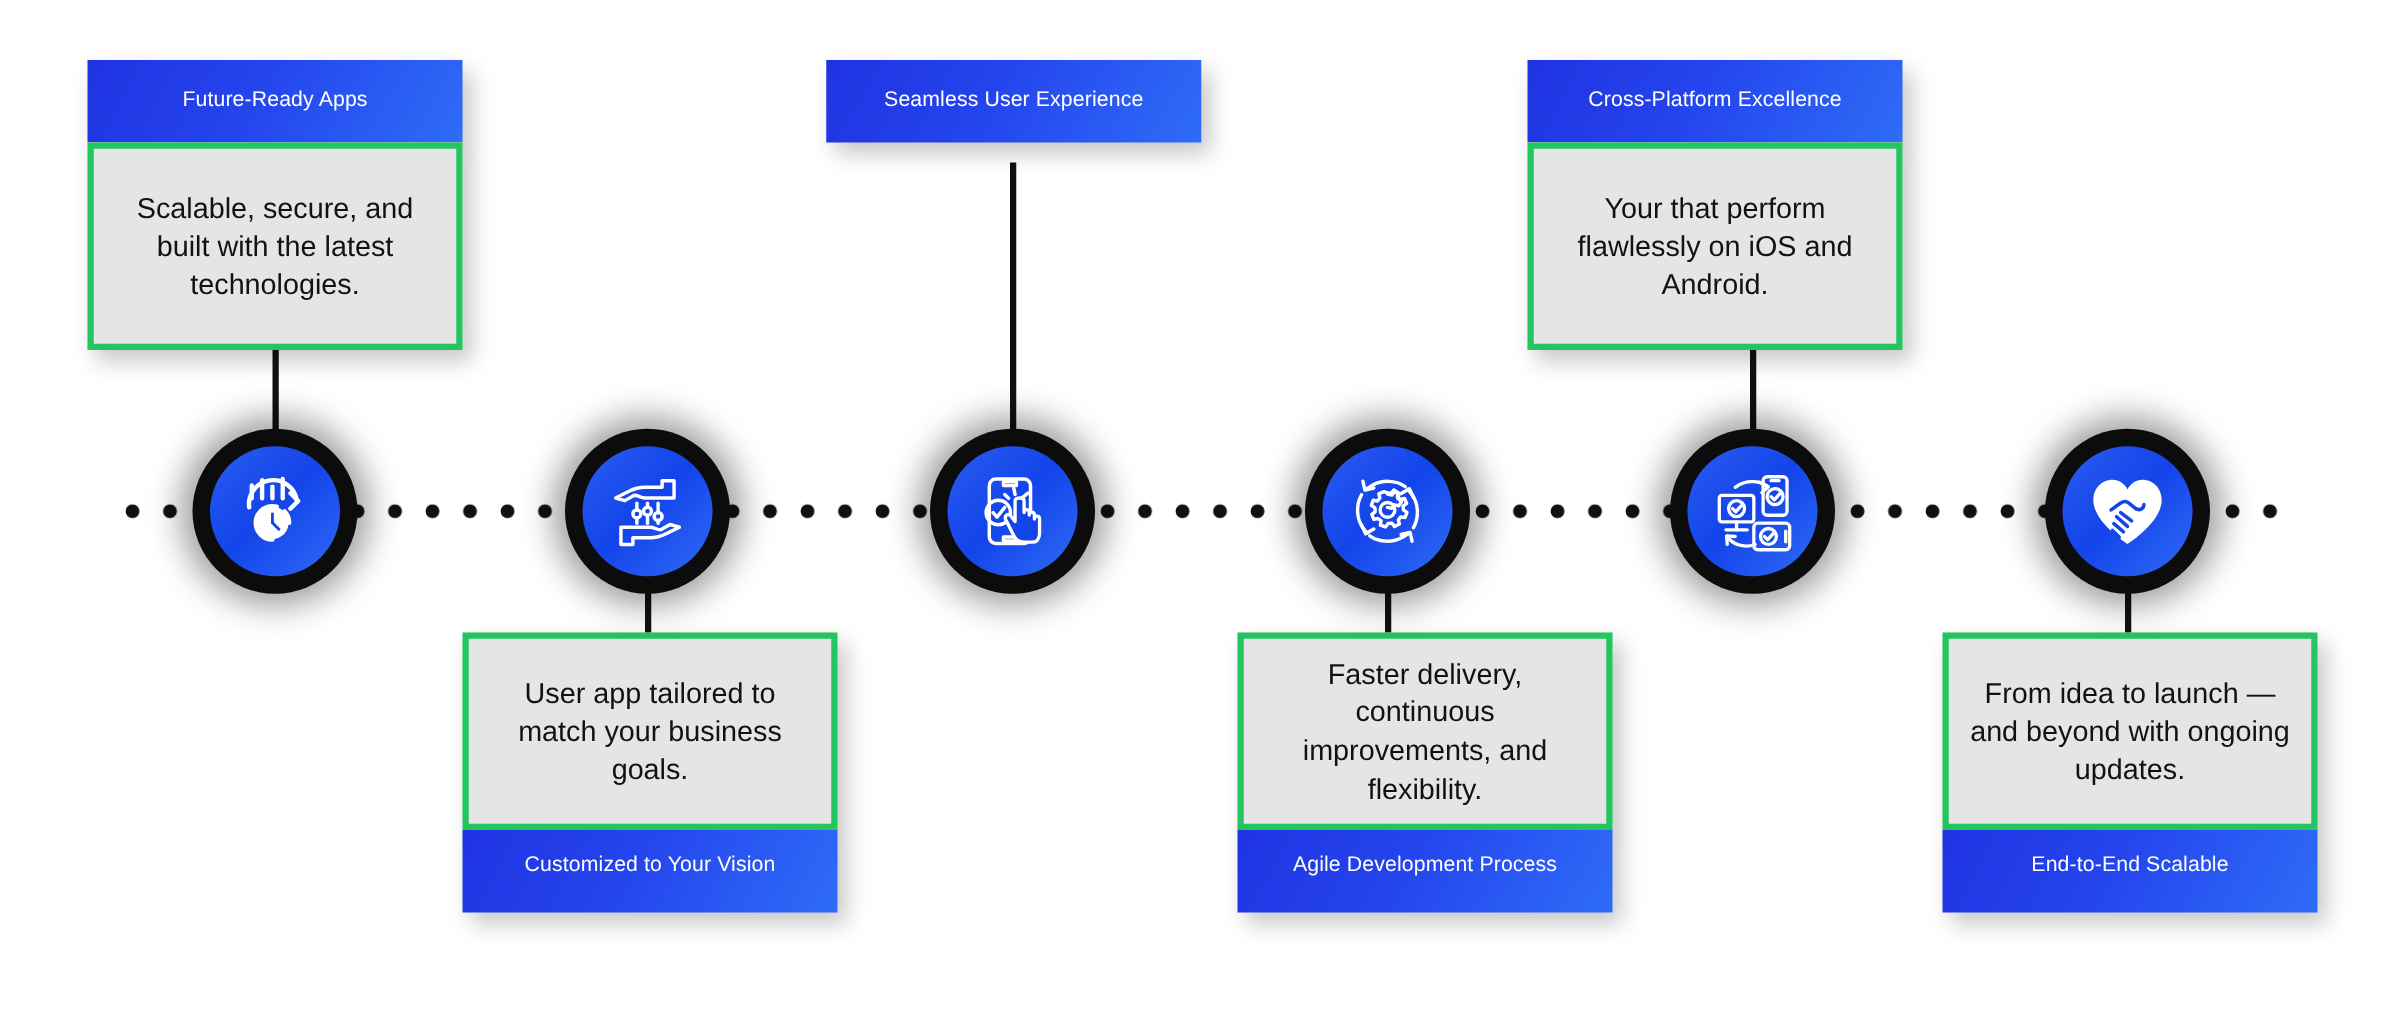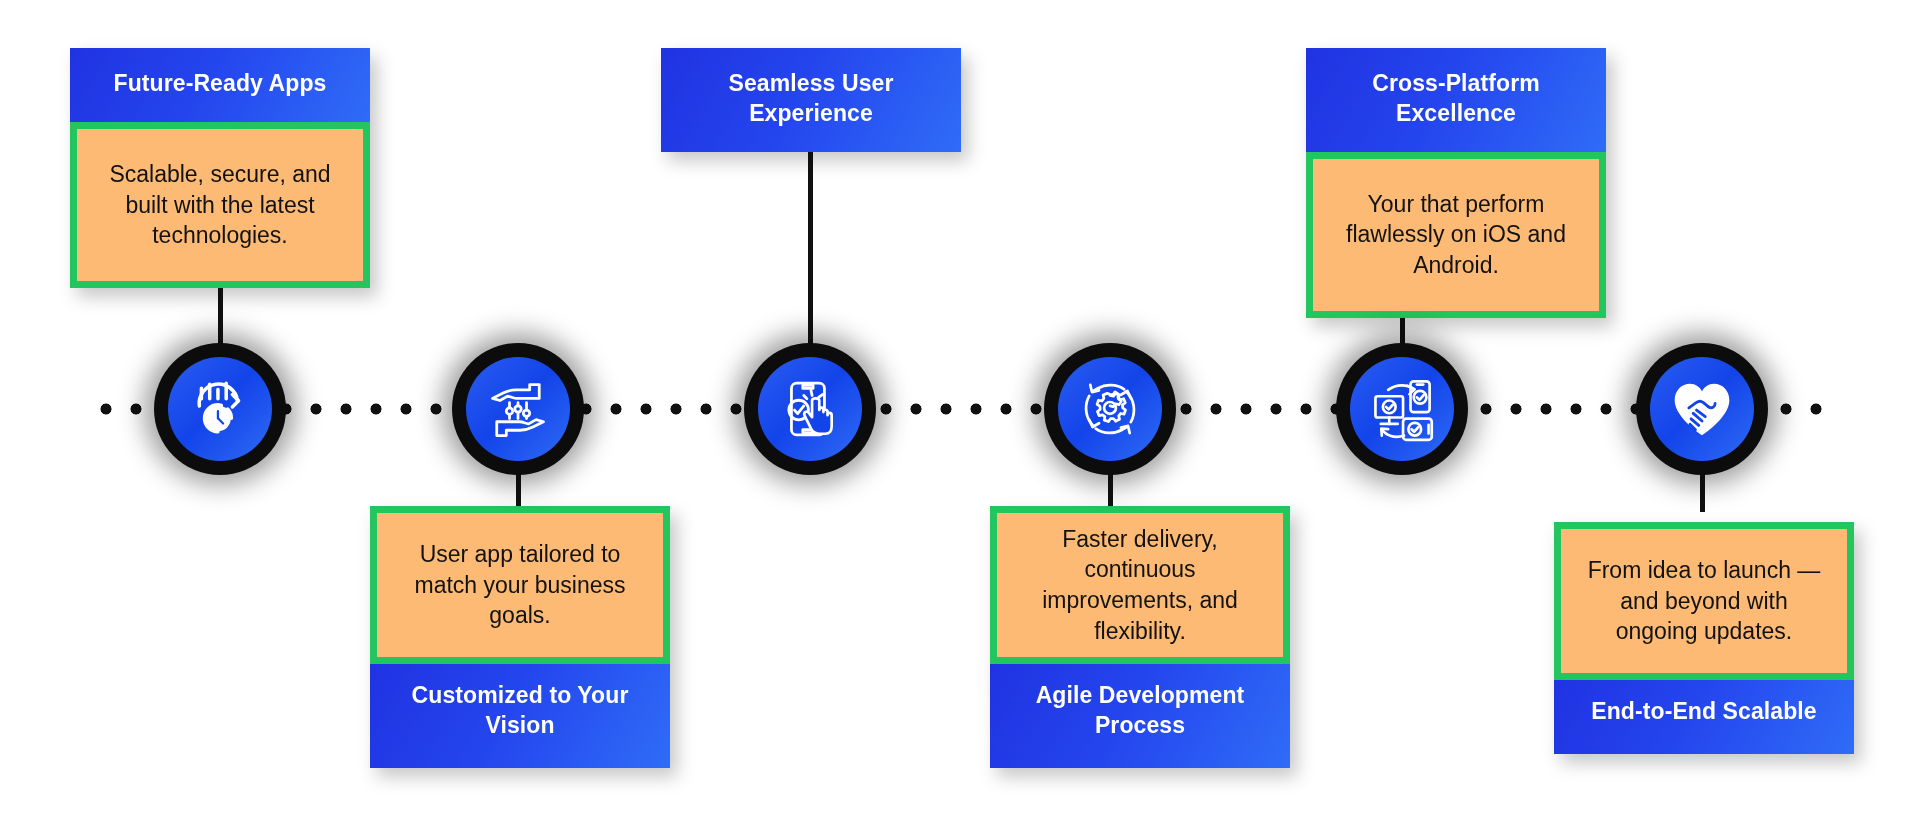--- a/index.html
+++ b/index.html
@@ -67,30 +67,30 @@
   
   .card {
     position: absolute;
     width: 300px;
     z-index: 3;
     filter: drop-shadow(7px 9px 9px rgba(0,0,0,0.22));
   }
   .card-head {
     background: linear-gradient(118deg, #2033e2 0%, #2445ee 45%, #2f6cf7 100%);
     color: #ffffff;
-    font-size: 23px;
-    font-weight: bold;
+    font-size: 17px;
+    font-weight: normal;
     line-height: 1.30;
     text-align: center;
     padding: 21px 12px 23px;
     letter-spacing: 0.1px;
   }
   .card-body {
-    background: #fdba74;
-    border: 7px solid #22c55e;
+    background: #e5e5e5;
+    border: 5px solid #22c55e;
     color: #121212;
     font-size: 23px;
     line-height: 1.33;
     text-align: center;
     padding: 16px 16px;
     height: 166px;
     display: flex;
     align-items: center;
     justify-content: flex-end;
   }
@@ -121,42 +121,42 @@
     <div class="card-head">Future-Ready Apps</div>
     <div class="card-body">
       <div class="txt">Scalable, secure, and built with the latest technologies.</div>
     </div>
   </div>
 
   <div class="card top" style="left:661px; top:48px;">
     <div class="card-head">Seamless User Experience</div>
   </div>
 
-  <div class="card top" style="left:1306px; top:48px;">
+  <div class="card top" style="left:1222px; top:48px;">
     <div class="card-head">Cross-Platform Excellence</div>
     <div class="card-body">
       <div class="txt">Your that perform flawlessly on iOS and Android.</div>
     </div>
   </div>
 
   <div class="card bottom" style="left:370px; top:506px;">
     <div class="card-body">
       <div class="txt">User app tailored to match your business goals.</div>
     </div>
     <div class="card-head">Customized to Your Vision</div>
   </div>
 
   <div class="card bottom" style="left:962px; top:506px;margin-left:28px;">
     <div class="card-body">
       <div class="txt">Faster delivery, continuous improvements, and flexibility.</div>
     </div>
     <div class="card-head">Agile Development Process</div>
   </div>
 
-  <div class="card bottom" style="left:1554px; top:506px;margin-top:16px;">
+  <div class="card bottom" style="left:1554px; top:506px;">
     <div class="card-body">
       <div class="txt">From idea to launch — and beyond with ongoing updates.</div>
     </div>
     <div class="card-head">End-to-End Scalable</div>
   </div>
 
   <div class="node" style="left:154px; top:343px;">
     <div class="node-inner">
       <svg width="66" height="66" viewBox="0 0 64 64">
         <g fill="none" stroke="#ffffff" stroke-width="3.4" stroke-linecap="round" stroke-linejoin="round">

